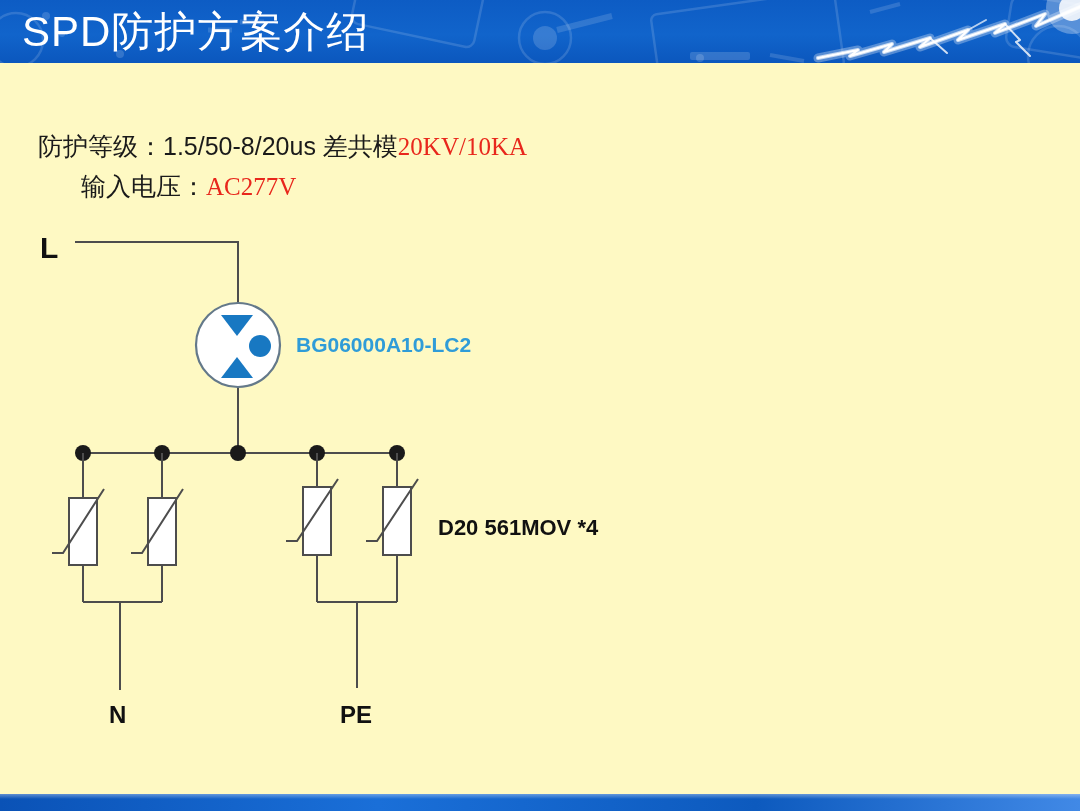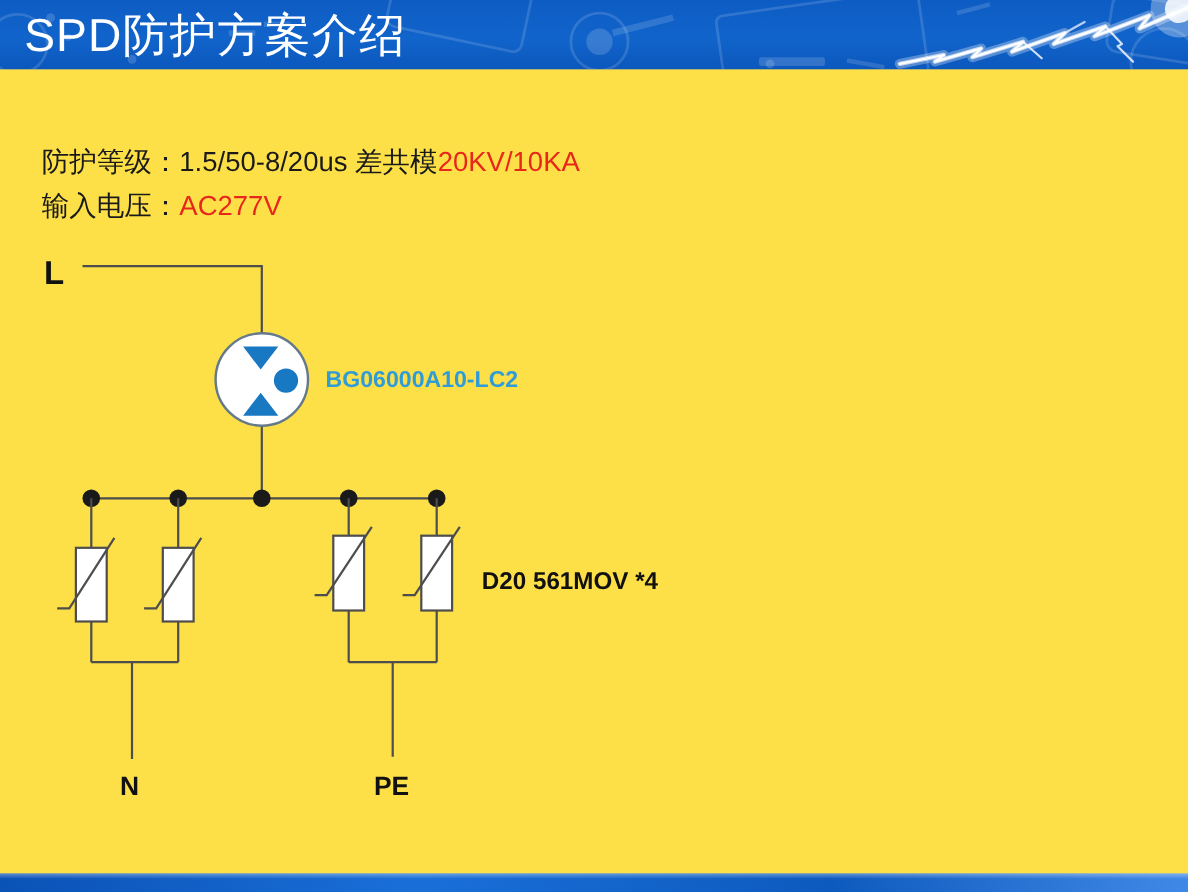--- a/index.html
+++ b/index.html
@@ -1,35 +1,35 @@
 <!DOCTYPE html>
 <html style="--header-blue: #0d5cc4; --highlight-red: #e8271c; --component-blue: #1878c2; --model-label-blue: #2f9cd8; --wire-gray: #4d4d4d;"><head>
 <meta charset="utf-8">
 <style>
   html,body{margin:0;padding:0;background:#fff;}
   .page{
-    position:relative;width:1080px;height:811px;overflow:hidden;background:#fde047;
+    position:relative;width:1080px;height:811px;overflow:hidden;background:#fef9c3;
     font-family:"Liberation Sans",sans-serif;
   }
   
   .header{
     position:absolute;left:0;top:0;width:1080px;height:63px;
     background:linear-gradient(180deg,var(--header-blue,#0d5cc4) 0%,#1164cb 55%,#0b57bd 100%);
     overflow:hidden;
   }
   .header-art{position:absolute;left:0;top:0;width:1080px;height:63px;}
   .header-title{
     position:absolute;left:22px;top:3px;height:60px;line-height:58px;
     color:#ffffff;font-size:42px;font-weight:500;letter-spacing:1px;white-space:nowrap;
   }
   
   .spec-line{position:absolute;left:38px;font-size:25px;color:#1a1a1a;white-space:nowrap;}
   .spec-line-1{top:130px;}
-  .spec-line-2{top:170px;}
-  .spec-highlight{color:var(--highlight-red,#e8271c);}
+  .spec-line-2{top:170px;margin-left:43px;}
+  .spec-highlight{color:var(--highlight-red,#e8271c);font-family:Liberation Serif, serif;}
   .spec-part{display:inline;}
   
   .diagram-svg{position:absolute;left:0;top:0;width:1080px;height:811px;}
   .wire{stroke:var(--wire-gray,#4d4d4d);stroke-width:2;fill:none;}
   .mov-rect{stroke:var(--wire-gray,#4d4d4d);stroke-width:2;fill:#ffffff;}
   .junction{fill:#1a1a1a;}
   .dia-label{fill:#111111;font-family:"Liberation Sans",sans-serif;}
   
   .footer-bar{
     position:absolute;left:0;bottom:0;width:1080px;height:17px;

